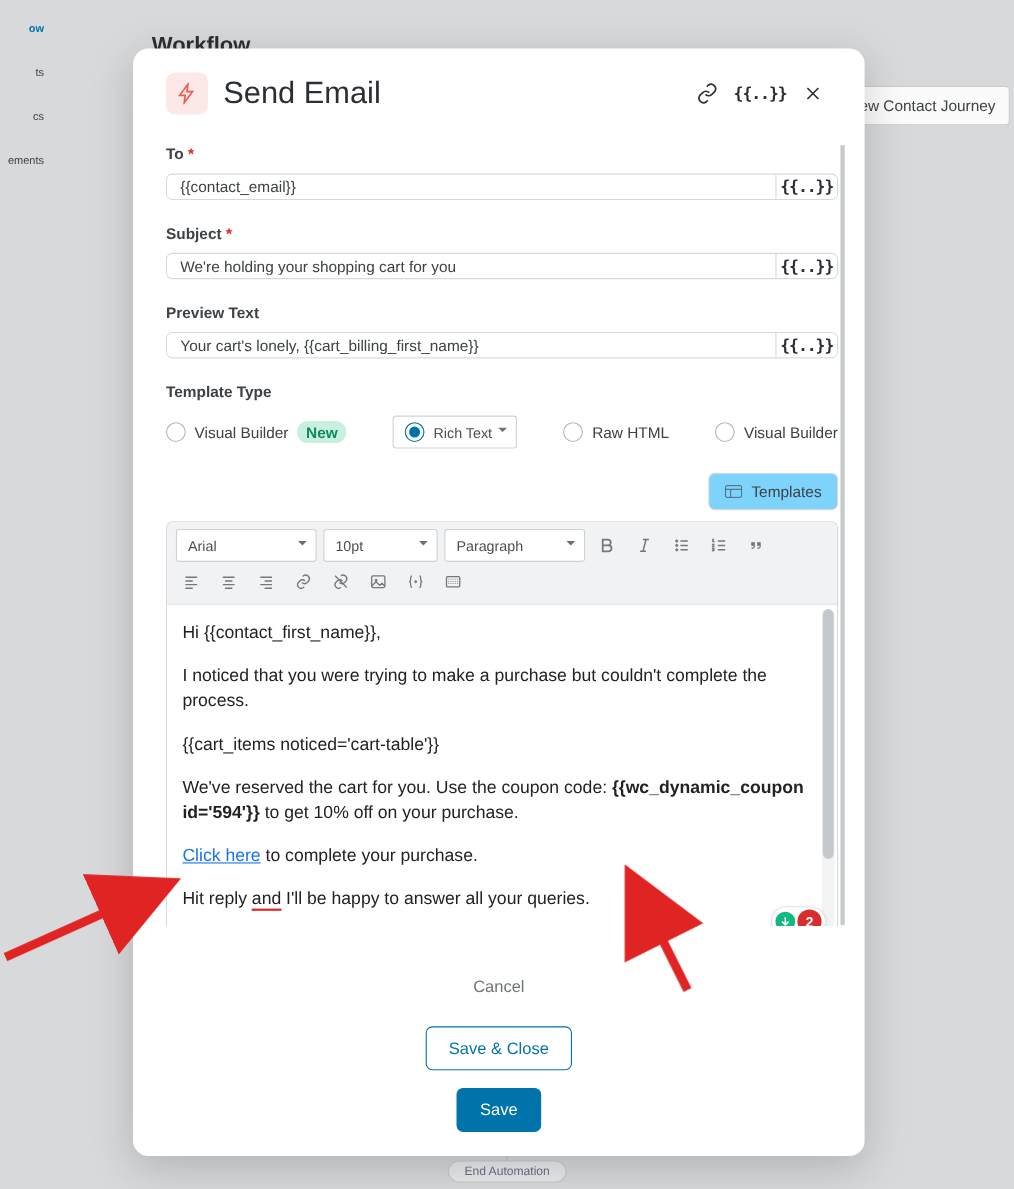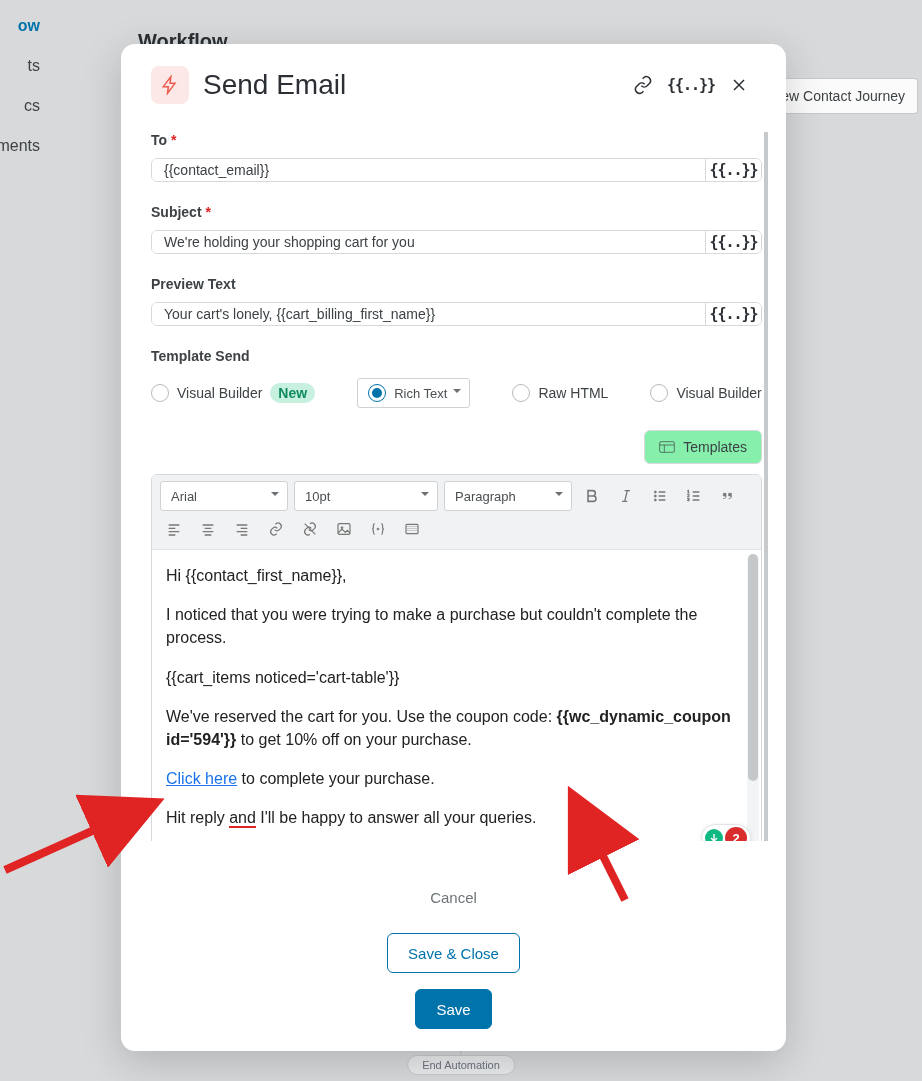--- a/index.html
+++ b/index.html
@@ -17,21 +17,21 @@
     --icon-red-bg:#fce8e6;
     --gray-icon:#777;
     --editor-tb:#f1f2f3;
   }
   *{box-sizing:border-box;font-family:-apple-system,Segoe UI,Helvetica,Arial,sans-serif;}
   body{margin:0;width:922px;height:1081px;background:var(--bg);position:relative;overflow:hidden;color:var(--text);}
   
   .bg-page{position:absolute;inset:0;}
   .bg-title{position:absolute;left:138px;top:30px;font-size:20px;font-weight:600;color:#2b2f33;}
   .bg-nav{position:absolute;left:0;top:6px;width:48px;}
-  .bg-nav-item{height:40px;display:flex;align-items:center;justify-content:flex-end;padding-right:8px;font-size:16px;color:#3c4245;}
+  .bg-nav-item{height:40px;display:flex;align-items:center;justify-content:flex-end;padding-right:8px;font-size:10px;color:#3c4245;}
   .bg-nav-item.active{color:var(--blue);font-weight:600;}
   .journey-btn{position:absolute;right:4px;top:78px;height:36px;border:1px solid #c7cacc;border-left:none;border-top-right-radius:4px;border-bottom-right-radius:4px;background:#fbfbfb;padding:0 12px;font-size:14px;color:#3c4245;}
   .end-auto{position:absolute;left:50%;bottom:6px;transform:translateX(-50%);font-size:11px;color:#6b7280;background:#e8eaec;border:1px solid #c7cacc;border-radius:12px;padding:3px 14px;}
   .stem{position:absolute;left:50%;bottom:26px;width:1px;height:20px;background:#c0c3c6;transform:translateX(-50%);}
   
   .modal{position:absolute;left:121px;top:44px;width:665px;height:1007px;background:var(--modal-bg);border-radius:14px;box-shadow:0 10px 40px rgba(0,0,0,.18);padding:22px 30px 0 30px;display:flex;flex-direction:column;}
   .modal-header{display:flex;align-items:center;gap:14px;margin-bottom:28px;}
   .action-icon{width:38px;height:38px;border-radius:8px;background:var(--icon-red-bg);display:flex;align-items:center;justify-content:center;}
   .action-icon svg{width:20px;height:20px;stroke:var(--icon-red);fill:none;stroke-width:1.8;}
   .modal-title{font-size:28px;font-weight:400;color:#2b2f33;flex:1;}
@@ -45,30 +45,30 @@
   .inputrow{display:flex;border:1px solid var(--border);border-radius:6px;overflow:hidden;height:24px;}
   .inputrow input{flex:1;border:none;outline:none;padding:0 12px;font-size:14px;color:#3c4245;background:#fff;}
   .merge-btn{width:56px;border-left:1px solid var(--border);background:#fff;display:flex;align-items:center;justify-content:center;cursor:pointer;font-family:monospace;font-weight:700;color:#2b2f33;letter-spacing:-1px;font-size:15px;}
   .radios{display:flex;gap:42px;align-items:center;margin-top:14px;}
   .radio{display:flex;align-items:center;gap:8px;cursor:pointer;font-size:14px;color:#3c4245;}
   .rdot{width:18px;height:18px;border:1.5px solid #b5b9bc;border-radius:50%;position:relative;flex-shrink:0;}
   .radio.sel .rdot{border-color:var(--blue);}
   .radio.sel .rdot::after{content:"";position:absolute;inset:3px;border-radius:50%;background:var(--blue);}
   .badge-new{background:#c7f0df;color:#0f8a5f;font-size:14px;font-weight:600;padding:2px 8px;border-radius:10px;margin-left:0;}
   .tmpl-row{display:flex;justify-content:flex-end;margin:14px 0 10px;}
-  .tmpl-btn{display:flex;align-items:center;gap:8px;border:1px solid var(--border);border-radius:6px;background:#86efac;padding:8px 14px;font-size:14px;color:#3c4245;cursor:pointer;}
+  .tmpl-btn{display:flex;align-items:center;gap:8px;border:1px solid var(--border);border-radius:6px;background:#7dd3fc;padding:8px 14px;font-size:14px;color:#3c4245;cursor:pointer;}
   .tmpl-btn svg{width:16px;height:12px;stroke:#3c4245;fill:none;}
   
   .editor{border:1px solid var(--border);border-radius:6px;overflow:hidden;margin-bottom:2px;}
   .tb{background:var(--editor-tb);border-bottom:1px solid #e2e4e6;padding:6px 8px;}
   .tb-row{display:flex;gap:6px;align-items:center;flex-wrap:wrap;margin-bottom:4px;}
   .tb-row:last-child{margin-bottom:0;}
   .sel{height:30px;border:1px solid #cfd2d4;background:#fff;border-radius:3px;padding:0 22px 0 10px;font-size:13px;color:#4a4f52;position:relative;display:flex;align-items:center;cursor:pointer;}
   .sel::after{content:"";position:absolute;right:8px;top:50%;transform:translateY(-50%);border:4px solid transparent;border-top-color:#6b7075;}
-  .sel.w1{width:128px;} .sel.w2{width:144px;} .sel.w3{width:128px;}
+  .sel.w1{width:128px;} .sel.w2{width:104px;} .sel.w3{width:128px;}
   .ico{width:28px;height:28px;display:flex;align-items:center;justify-content:center;color:var(--gray-icon);cursor:pointer;border-radius:3px;}
   .ico svg{width:16px;height:16px;stroke:currentColor;fill:currentColor;}
   .ico.str svg{fill:none;stroke-width:1.8;}
   .ed-body-wrap{position:relative;}
   .ed-body{padding:14px 14px;font-size:16px;color:#222;line-height:1.45;min-height:300px;background:#fff;overflow-y:auto;max-height:310px;}
   .ed-body p{margin:0 0 16px;}
   .ed-body a{color:#1a73e8;text-decoration:underline;}
   .ed-body .sp-red{border-bottom:2px solid #e02424;}
   .ed-body .sp-blue{border-bottom:2px solid #7ea9e8;}
   .scrollbar-track{position:absolute;right:2px;top:4px;bottom:4px;width:12px;background:#f3f4f5;border-radius:6px;}
@@ -146,21 +146,21 @@
 
     <div class="field">
       <div class="lbl">Preview Text</div>
       <div class="inputrow">
         <input value="Your cart's lonely, {{cart_billing_first_name}}" style="">
         <div class="merge-btn">{{..}}</div>
       </div>
     </div>
 
     <div class="field">
-      <div class="lbl">Template Send</div>
+      <div class="lbl">Template Type</div>
       <div class="radios">
         <div class="radio">
             <span class="rdot"></span>
             <span>Visual Builder</span>
             <span class="badge-new">New</span>
           </div>
         <div class="radio sel">
             <span class="rdot"></span>
             <span>Rich Text</span>
           </div>

